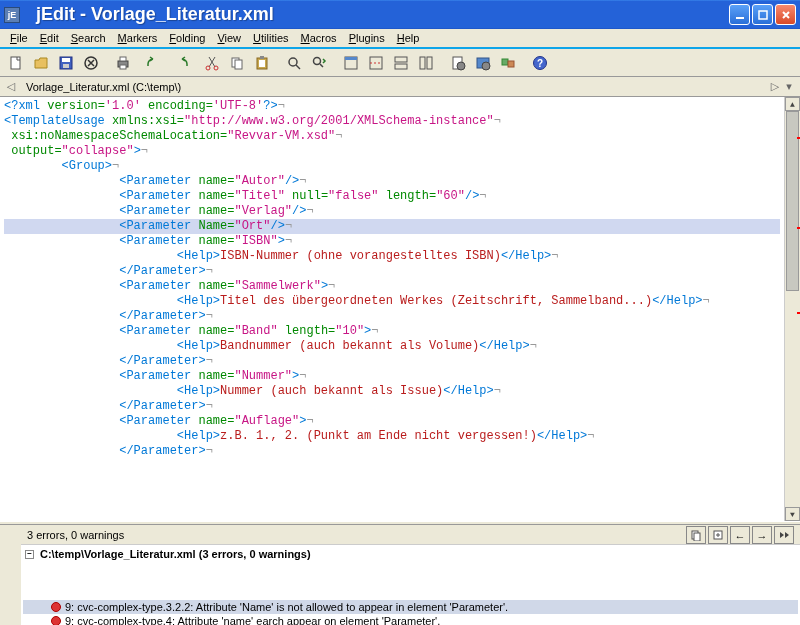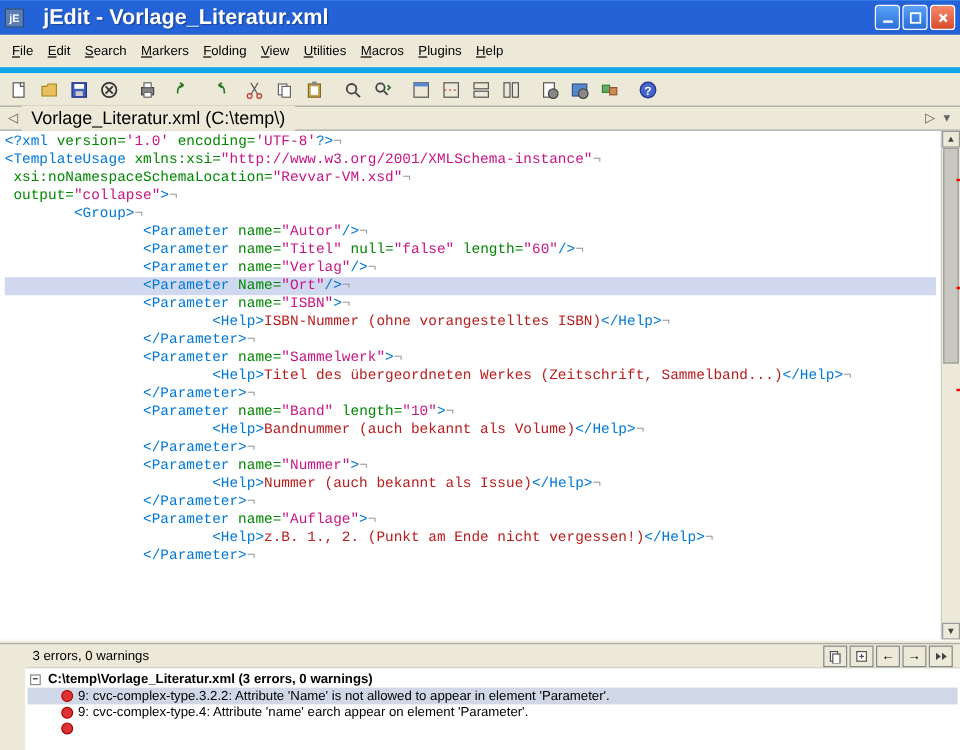--- a/index.html
+++ b/index.html
@@ -4,29 +4,29 @@
 <style>
 * { box-sizing: border-box; margin: 0; padding: 0; }
 body { font-family: Tahoma, sans-serif; font-size: 11px; background: #ece9d8; width: 800px; height: 625px; overflow: hidden; }
 .titlebar { background: linear-gradient(to bottom, #3c89ee 0%, #2462d8 4%, #2462d8 96%, #1a4fbf 100%); height: 29px; display: flex; align-items: center; padding: 0 4px; color: white; }
 .titlebar-icon { width: 16px; height: 16px; background: #5b7fb5; border: 1px solid #2a4a7a; margin-right: 16px; display:flex;align-items:center;justify-content:center;font-size:9px;font-weight:bold;color:#fff;}
 .titlebar-text { font-weight: bold; font-size: 18px; text-shadow: 1px 1px 1px rgba(0,0,0,0.3); flex: 1; }
 .winbtns { display: flex; gap: 2px; }
 .winbtn { width: 21px; height: 21px; border-radius: 3px; border: 1px solid #fff; display: flex; align-items: center; justify-content: center; font-weight: bold; color: white; cursor: pointer;}
 .winbtn.min, .winbtn.max { background: linear-gradient(to bottom, #5aa1f8, #2a6fd8); }
 .winbtn.close { background: linear-gradient(to bottom, #f88a6e, #d84a2a); }
-.menubar { background: #ece9d8; height: 32px; display: flex; align-items: center; padding: 0 4px; border-bottom: 5px solid #0ea5e9;}
+.menubar { background: #ece9d8; height: 20px; display: flex; align-items: center; padding: 0 4px; border-bottom: 2px solid #0ea5e9;}
 .menu-item { padding: 2px 6px; cursor: pointer; }
 .menu-item u { text-decoration: underline; }
 .toolbar { background: #ece9d8; height: 28px; display: flex; align-items: center; padding: 2px 4px; gap: 1px; border-bottom: 1px solid #999;}
 .tbtn { width: 24px; height: 24px; display: flex; align-items: center; justify-content: center; cursor: pointer; border: 1px solid transparent; }
 .tsep { width: 6px; }
 .tabbar { height: 20px; background: #ece9d8; display: flex; align-items: center; padding: 0 4px; border-bottom: 1px solid #999;}
 .tab-arrow { width: 14px; height: 14px; display:flex;align-items:center;justify-content:center; color:#666; cursor:pointer;}
-.tab { padding: 2px 8px; background: #ece9d8; font-size: 15px; }
+.tab { padding: 2px 8px; background: #ece9d8; font-size: 11px; }
 .editor { background: white; height: 424px; overflow: hidden; position: relative; font-family: "Courier New", monospace; font-size: 12px; line-height: 15px; display:flex;}
 .editor-content { padding: 2px 4px; flex:1; white-space: pre; }
 .tag { color: #0078d7; }
 .attr { color: #008800; }
 .val { color: #c71585; }
 .txt { color: #b91c1c; }
 .dash { color: #999; }
 .hl { background: #d0d8f0; }
 .editor-scroll { width:16px; background:#ece9d8; border-left:1px solid #ccc; position:relative;}
 .scroll-thumb{position:absolute;top:14px;left:1px;right:1px;height:180px;background:#c8c8c0;border:1px solid #999;}
@@ -268,21 +268,21 @@
           </svg>
         </div>
     </div>
   </div>
   <div class="errcontent">
     <div class="errnode root">
       <span class="toggle">−</span>
       <span>C:\temp\Vorlage_Literatur.xml (3 errors, 0 warnings)</span>
     </div>
     <div id="erritems">
-        <div class="errnode sel" style="padding-left: 28px;">
+        <div class="errnode sel" style="padding-left: 28px; margin-top: 39px;">
           <span class="erricon"></span>
           <span>9: cvc-complex-type.3.2.2: Attribute 'Name' is not allowed to appear in element 'Parameter'.</span>
         </div>
         <div class="errnode" style="padding-left: 28px;">
           <span class="erricon"></span>
           <span>9: cvc-complex-type.4: Attribute 'name' earch appear on element 'Parameter'.</span>
         </div>
         <div class="errnode" style="padding-left: 28px;">
           <span class="erricon"></span>
         </div>

